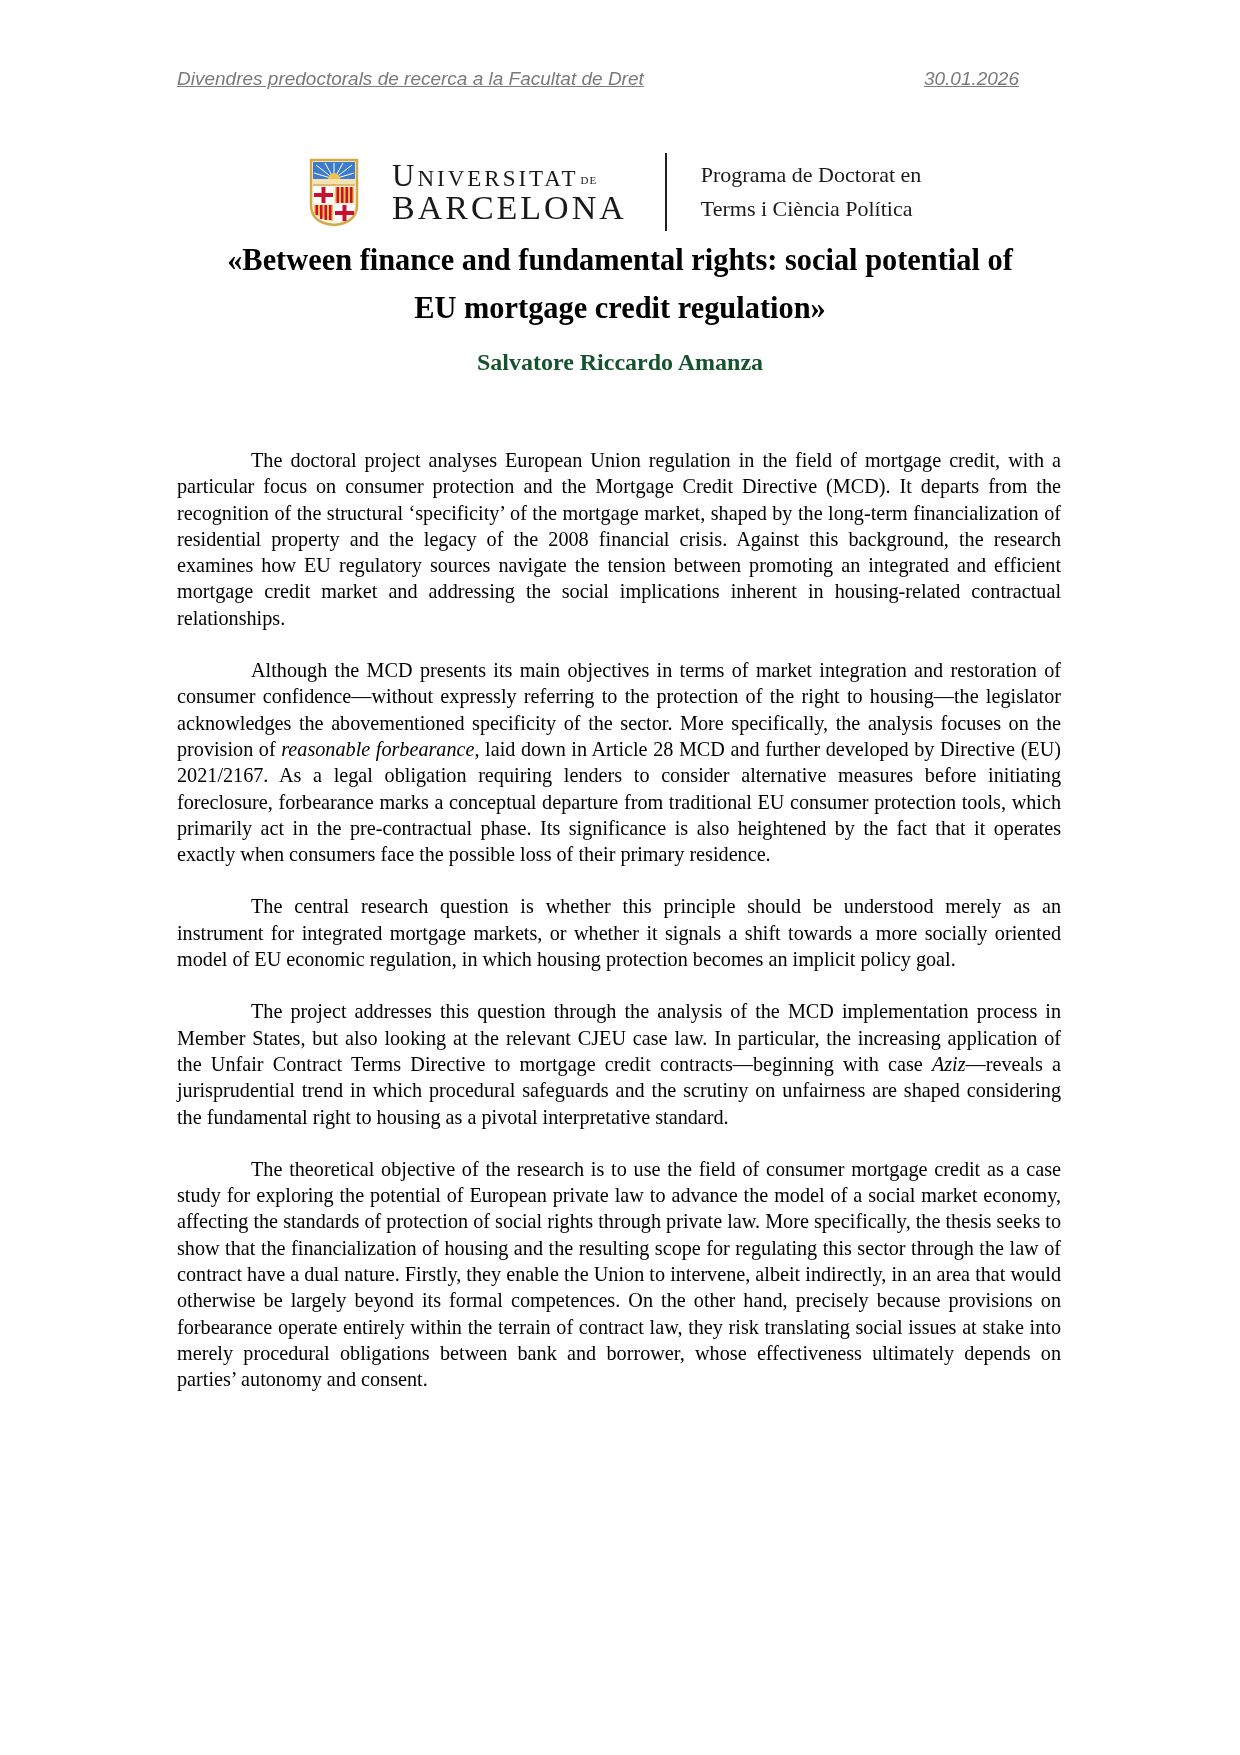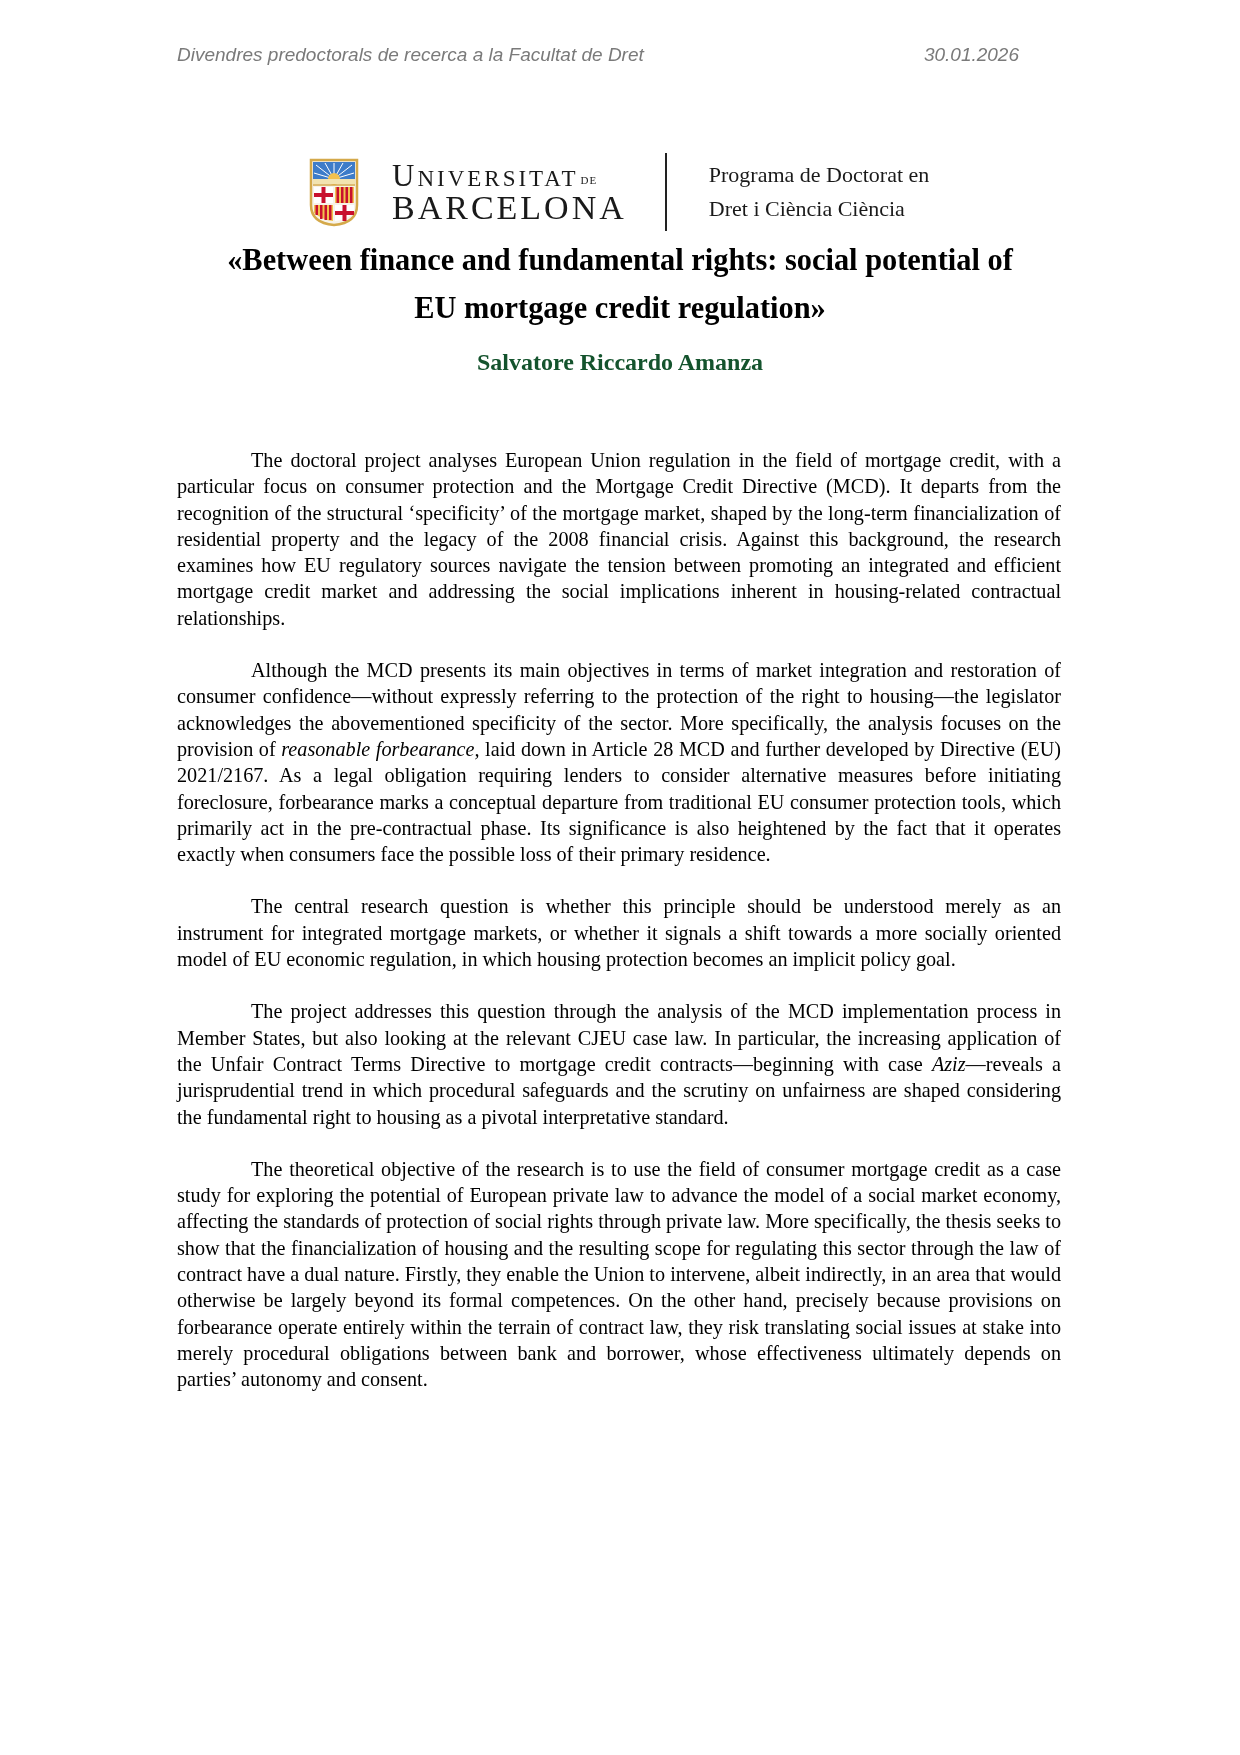--- a/index.html
+++ b/index.html
@@ -1,34 +1,34 @@
 <!DOCTYPE html>
 <html><head>
   <meta charset="utf-8">
   <style>
     html, body { margin: 0; padding: 0; background: #ffffff; }
     body { width: 1240px; height: 1755px; position: relative; overflow: hidden; }
     .page { position: absolute; left: 0; top: 0; width: 1240px; height: 1755px; background: #fff; }
     .running-header {
-      position: absolute; top: 44px; left: 177px; width: 842px;
+      position: absolute; top: 68px; left: 177px; width: 842px;
       font-family: "Liberation Sans", sans-serif; font-style: italic;
-      font-size: 19px; color: #7a7a7a; display: flex; justify-content: space-between;
+      font-size: 19px; color: #7a7a7a; display: flex; justify-content: space-between; text-decoration: underline;
     }
     .logo-block {
       position: absolute; top: 152px; left: 308px; height: 80px;
       display: flex; align-items: center; gap: 16px;
     }
     .crest { width: 52px; height: 70px; margin-right: 16px; }
     .ub-name { font-family: "Liberation Serif", serif; color: #1a1a1a; line-height: 1; }
     .ub-line1 { font-size: 31px; letter-spacing: 3px; }
     .ub-line1 .small-caps { font-size: 23px; }
     .ub-line1 .de { font-size: 11px; letter-spacing: 1px; vertical-align: 2px; margin-left: 2px; }
     .ub-line2 { font-size: 34px; letter-spacing: 3px; }
     .divider { width: 2px; height: 78px; background: #222; margin: 0 18px 0 22px; }
-    .program { font-family: "Liberation Serif", serif; font-size: 22px; color: #1a1a1a; line-height: 34px; margin-left: 8px; }
+    .program { font-family: "Liberation Serif", serif; font-size: 22px; color: #1a1a1a; line-height: 34px; }
     .title {
       position: absolute; top: 236px; left: 150px; width: 940px; text-align: center;
       font-family: "Liberation Serif", serif; font-weight: bold; font-size: 31px; line-height: 48px;
       color: #000; transform: scaleX(0.98);
     }
     .author {
       position: absolute; top: 343px; left: 150px; width: 940px; text-align: center;
       font-family: "Liberation Serif", serif; font-weight: bold; font-size: 24px; line-height: 38px; color: #14532d;
     }
     .body-text {
@@ -86,21 +86,21 @@
     </svg>
     <div class="ub-name">
       <div class="ub-line1">
         <span>U</span><span class="small-caps">NIVERSITAT</span><span class="de">DE</span>
       </div>
       <div class="ub-line2">BARCELONA</div>
     </div>
     <div class="divider"></div>
     <div class="program">
       <div>Programa de Doctorat en</div>
-      <div>Dret i Ciència Ciència</div>
+      <div>Terms i Ciència Política</div>
     </div>
   </div>
 
   <div class="title">
     <div>«Between finance and fundamental rights: social potential of</div>
     <div>EU mortgage credit regulation»</div>
   </div>
 
   <div class="author">
     <div>Salvatore Riccardo Amanza</div>

